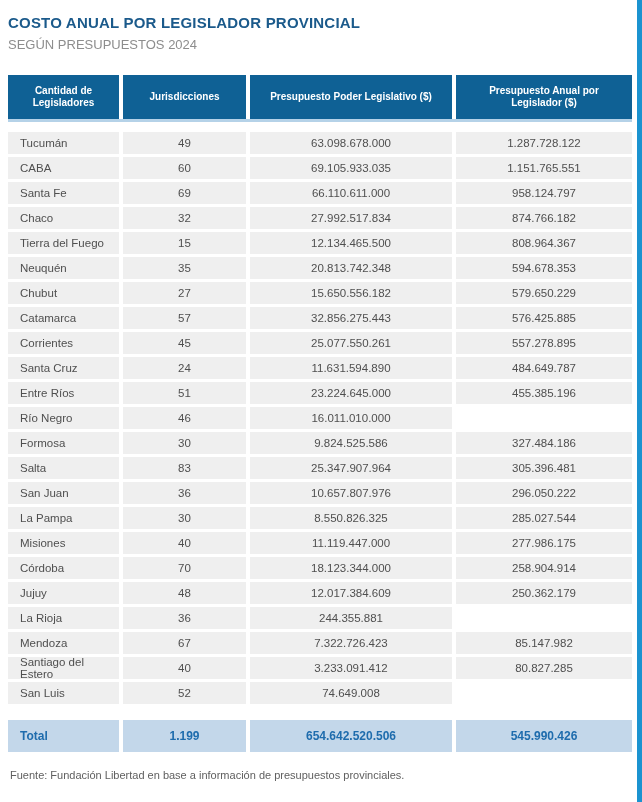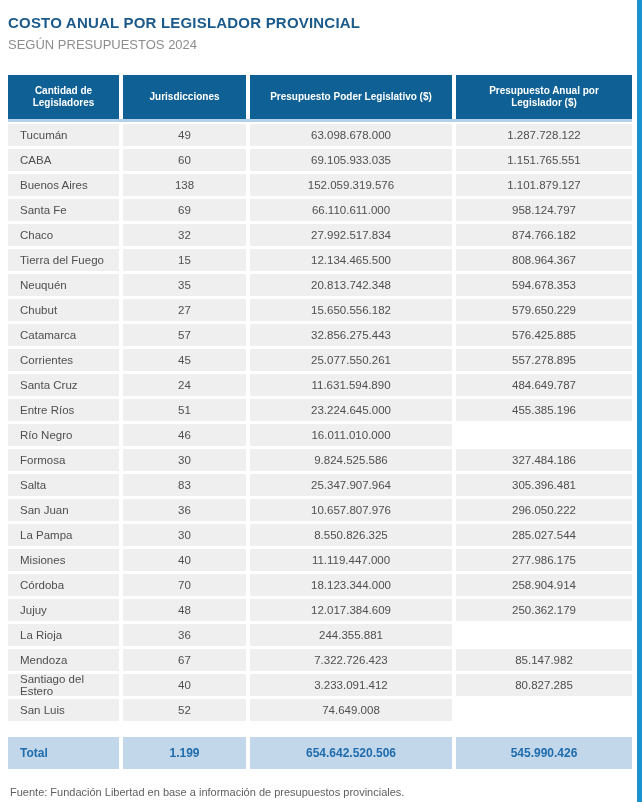--- a/index.html
+++ b/index.html
@@ -45,21 +45,21 @@
     padding: 0 10px;
     box-sizing: border-box;
     line-height: 1.2;
   }
   .header-underline {
     height: 3px;
     background: #b5d2e8;
     width: 624px;
   }
 
-  .tbody { margin-top: 2px; }
+  .tbody { margin-top: 10px; }
   .row { margin-bottom: 3px; }
   .cell {
     background: #efefef;
     color: #4f4f4f;
     font-size: 11.5px;
     height: 22px;
     display: flex;
     align-items: center;
     justify-content: center;
     box-sizing: border-box;
@@ -116,26 +116,20 @@
           <div class="cell">63.098.678.000</div>
           <div class="cell">1.287.728.122</div>
         </div>
         <div class="grid-row row">
           <div class="cell jur">CABA</div>
           <div class="cell">60</div>
           <div class="cell">69.105.933.035</div>
           <div class="cell">1.151.765.551</div>
         </div>
         <div class="grid-row row">
-          <div class="cell jur">Buenos Aires</div>
-          <div class="cell">138</div>
-          <div class="cell">152.059.319.576</div>
-          <div class="cell">1.101.879.127</div>
-        </div>
-        <div class="grid-row row">
           <div class="cell jur">Santa Fe</div>
           <div class="cell">69</div>
           <div class="cell">66.110.611.000</div>
           <div class="cell">958.124.797</div>
         </div>
         <div class="grid-row row">
           <div class="cell jur">Chaco</div>
           <div class="cell">32</div>
           <div class="cell">27.992.517.834</div>
           <div class="cell">874.766.182</div>

